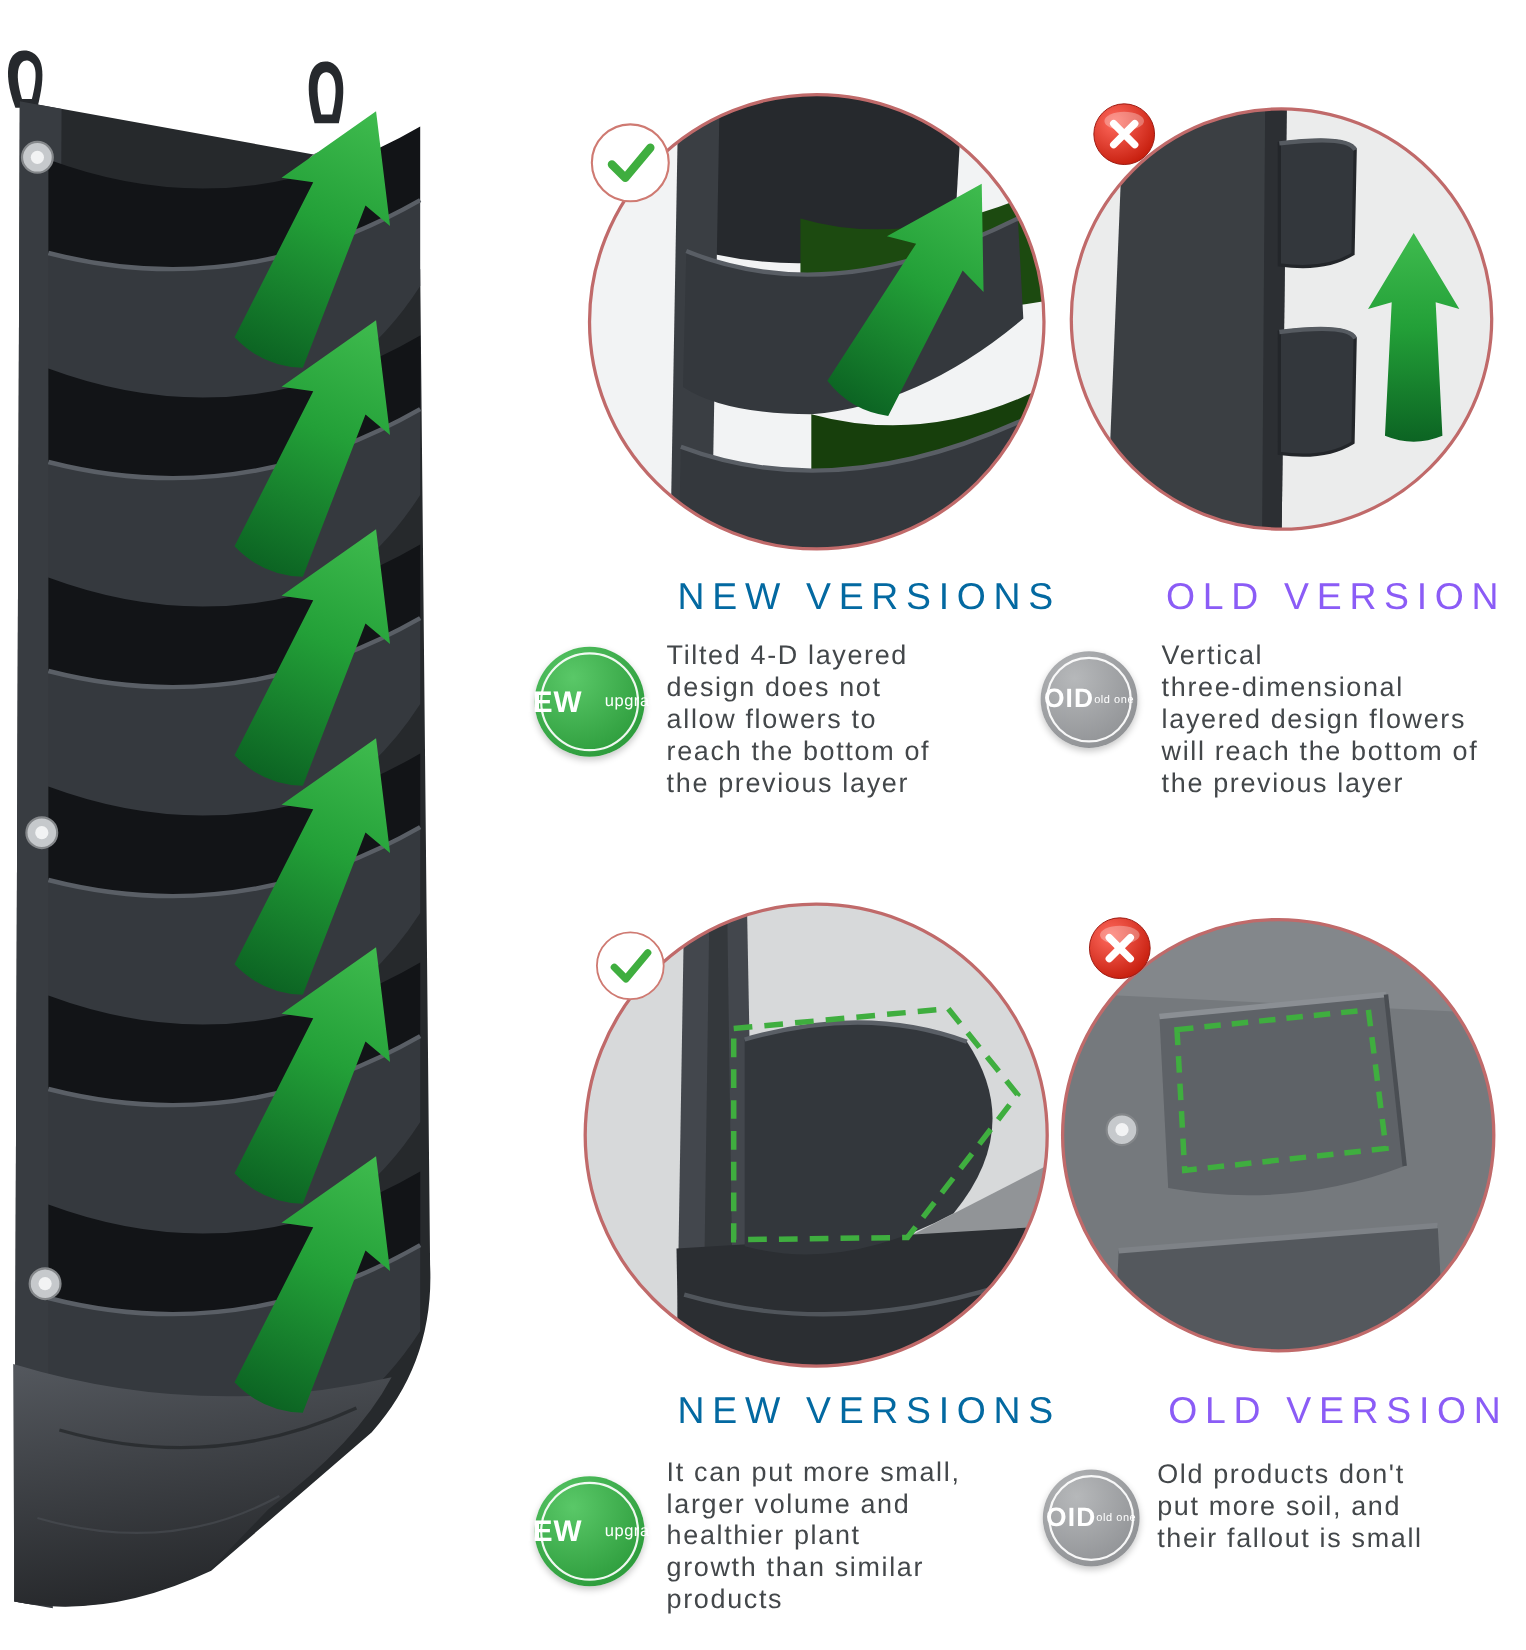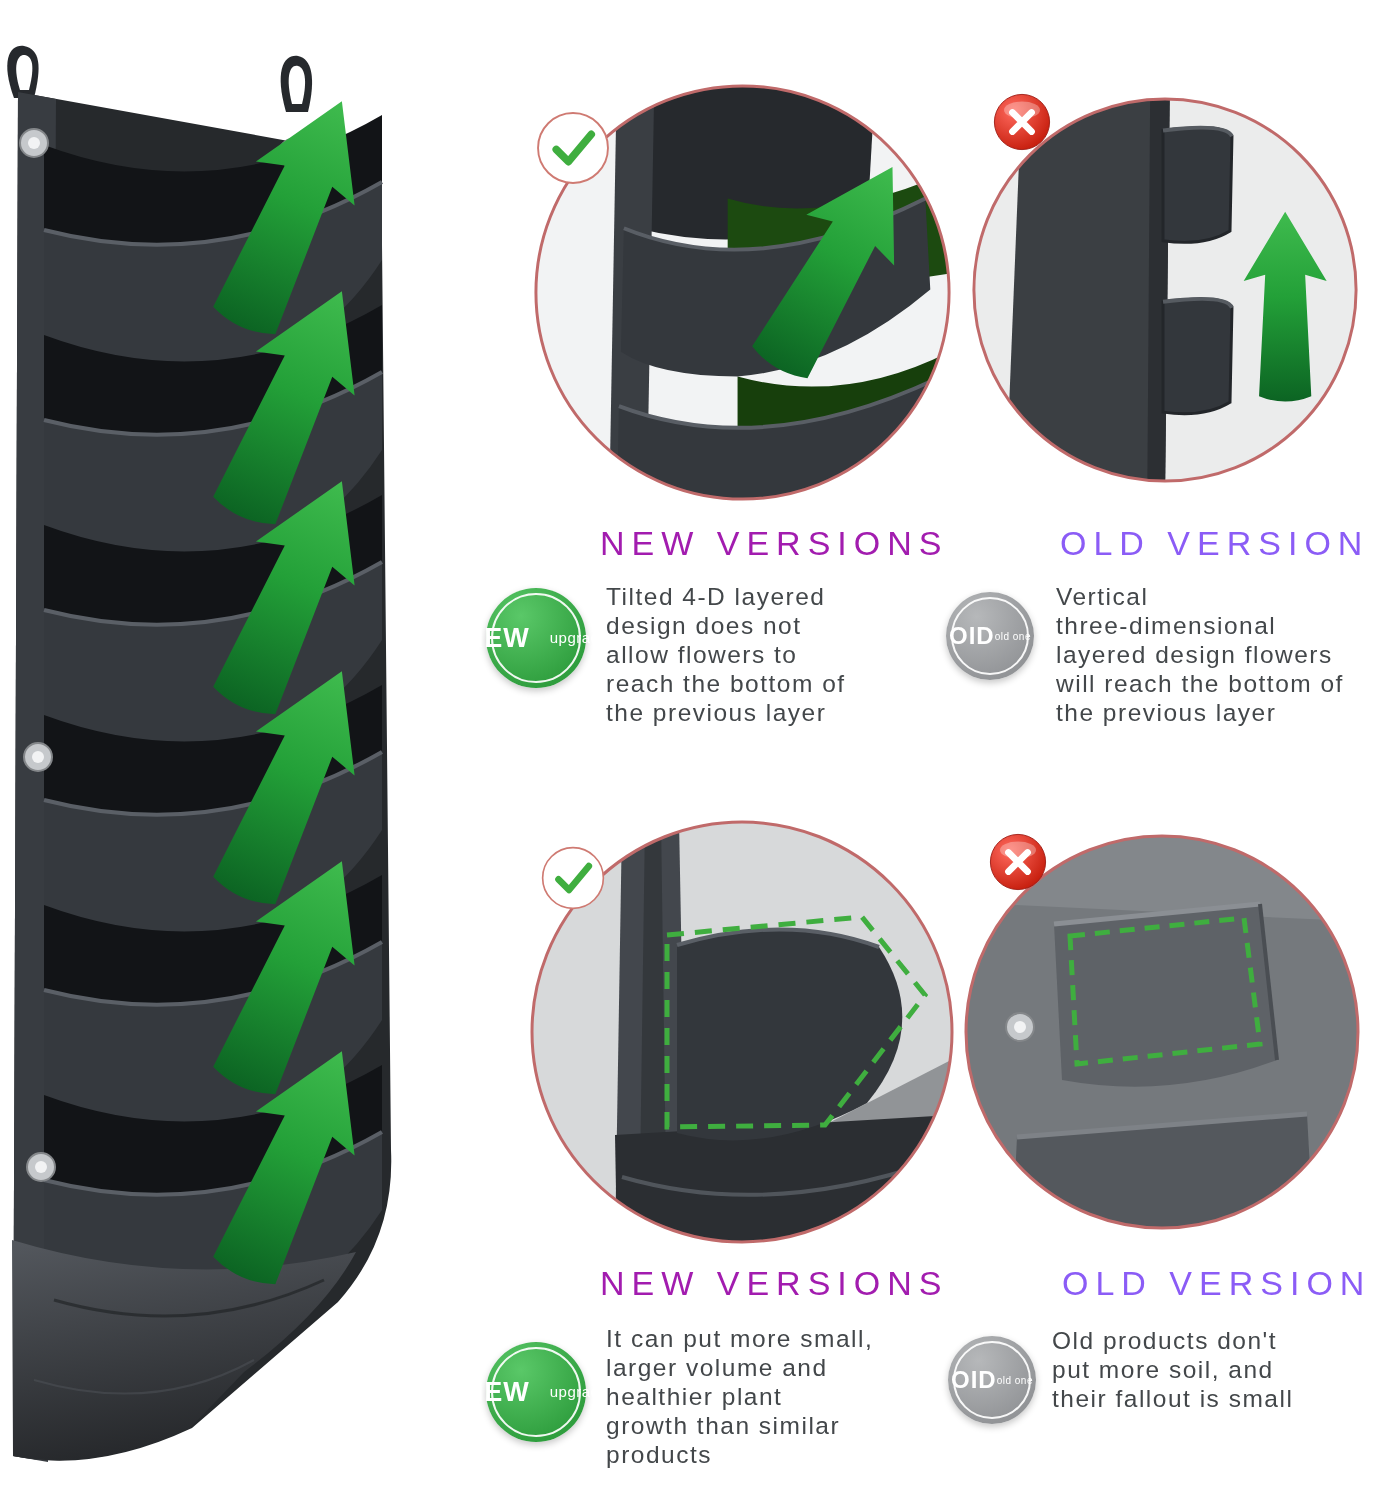--- a/index.html
+++ b/index.html
@@ -5,21 +5,21 @@
   html,body{margin:0;padding:0;background:#fff;}
   #canvas{
     position:relative;width:1387px;height:1500px;background:#ffffff;overflow:hidden;
     font-family:"Liberation Sans", sans-serif;
   }
   .abs{position:absolute;}
   
   .heading{
     font-size:34px;letter-spacing:7px;font-weight:400;white-space:nowrap;
   }
-  .heading.green{color:#a21caf;}
+  .heading.green{color:#0369a1;margin-left:16px;}
   .heading.gray{color:#8b5cf6;}
   
   .body-text{
     font-size:24.5px;line-height:29px;letter-spacing:1.5px;color:#43474a;
     white-space:pre-line;
   }
   
   .round-badge{
     border-radius:50%;display:flex;flex-direction:row;align-items:center;justify-content:center;
     color:#fff;box-shadow:0 3px 7px rgba(0,0,0,.22);

